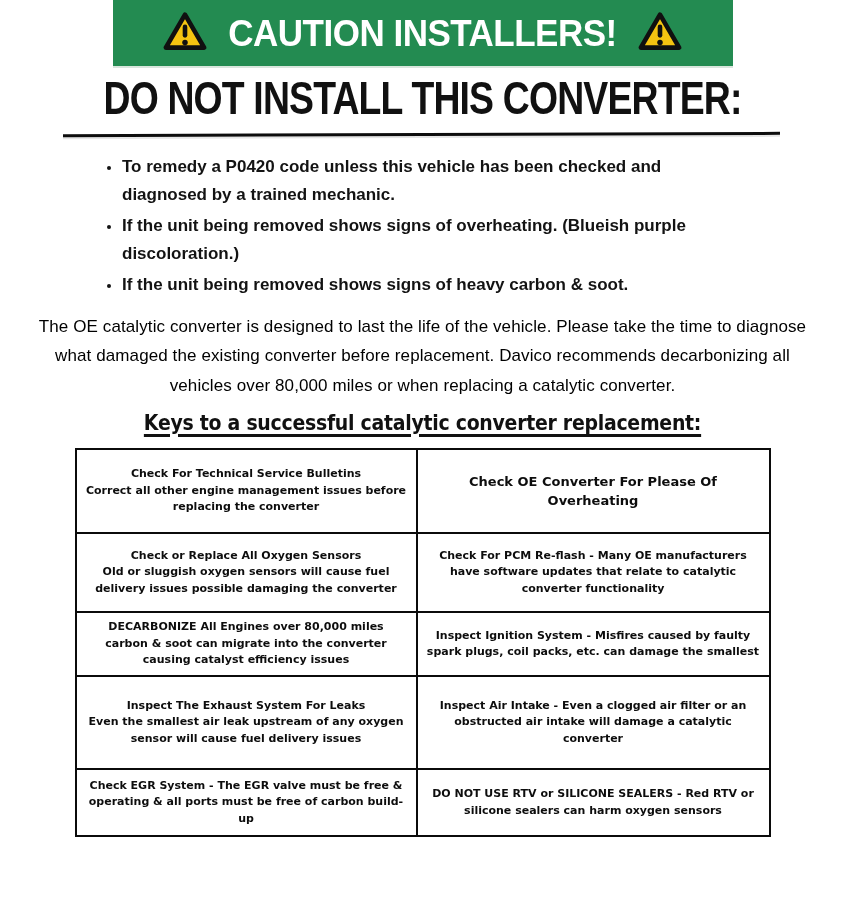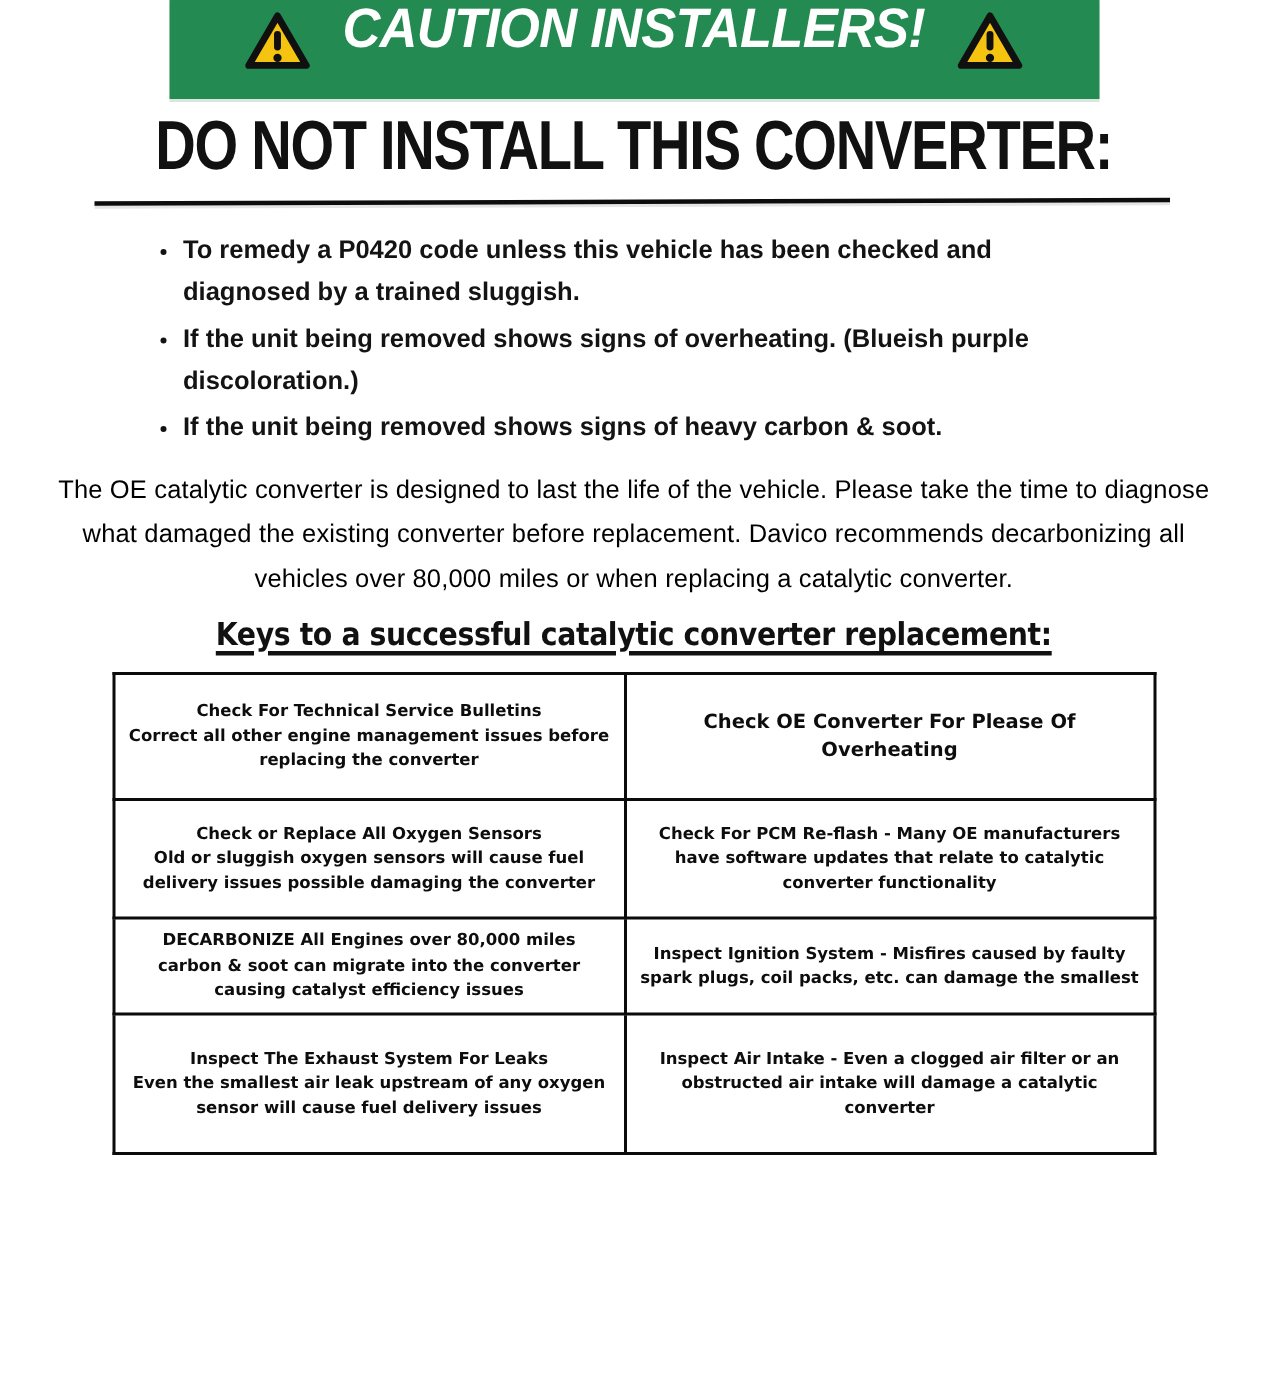--- a/index.html
+++ b/index.html
@@ -16,23 +16,22 @@
     color:var(--ink);
     overflow:hidden;
   }
   .page{width:845px;height:919px;position:relative;}
 
   
   .banner{
     width:620px;height:66px;
     margin:0 auto;
     background:var(--banner-green);
-    display:flex;align-items:flex-start;justify-content:center;gap:20px;
+    display:flex;align-items:center;justify-content:center;gap:20px;
     box-shadow:0 2px 0 #d9e6dd;
-    font-style:italic;
   }
   .banner-title{
     color:var(--banner-text);
     font-family:"Liberation Sans",sans-serif;
     font-weight:700;
     font-size:35px;
     letter-spacing:-0.5px;
     display:inline-block;
     transform:scaleY(1.06);
     white-space:nowrap;
@@ -159,21 +158,21 @@
       </svg>
     </span>
   </div>
 
   <h1 class="main-heading">DO NOT INSTALL THIS CONVERTER:</h1>
 
   <div class="divider"></div>
 
   <ul class="warn-list">
     <li>To remedy a P0420 code unless this vehicle has been checked and
-diagnosed by a trained sluggish.</li>
+diagnosed by a trained mechanic.</li>
     <li>If the unit being removed shows signs of overheating. (Blueish purple
 discoloration.)</li>
     <li>If the unit being removed shows signs of heavy carbon &amp; soot.</li>
   </ul>
 
   <p class="intro">The OE catalytic converter is designed to last the life of the vehicle. Please take the time to diagnose
 what damaged the existing converter before replacement. Davico recommends decarbonizing all
 vehicles over 80,000 miles or when replacing a catalytic converter.</p>
 
   <h2 class="keys-heading">Keys to a successful catalytic converter replacement:</h2>
@@ -196,16 +195,20 @@
       </tr>
       <tr class="r3">
         <td>DECARBONIZE All Engines over 80,000 miles carbon &amp; soot can migrate into the converter causing catalyst efficiency issues</td>
         <td>Inspect Ignition System - Misfires caused by faulty spark plugs, coil packs, etc. can damage the smallest</td>
       </tr>
       <tr class="r4">
         <td>Inspect The Exhaust System For Leaks
 Even the smallest air leak upstream of any oxygen sensor will cause fuel delivery issues</td>
         <td>Inspect Air Intake - Even a clogged air filter or an obstructed air intake will damage a catalytic converter</td>
       </tr>
+      <tr class="r5">
+        <td>Check EGR System - The EGR valve must be free &amp; operating &amp; all ports must be free of carbon build-up</td>
+        <td>DO NOT USE RTV or SILICONE SEALERS - Red RTV or silicone sealers can harm oxygen sensors</td>
+      </tr>
     </tbody>
   </table>
 
 </div>
 
 </body></html>

